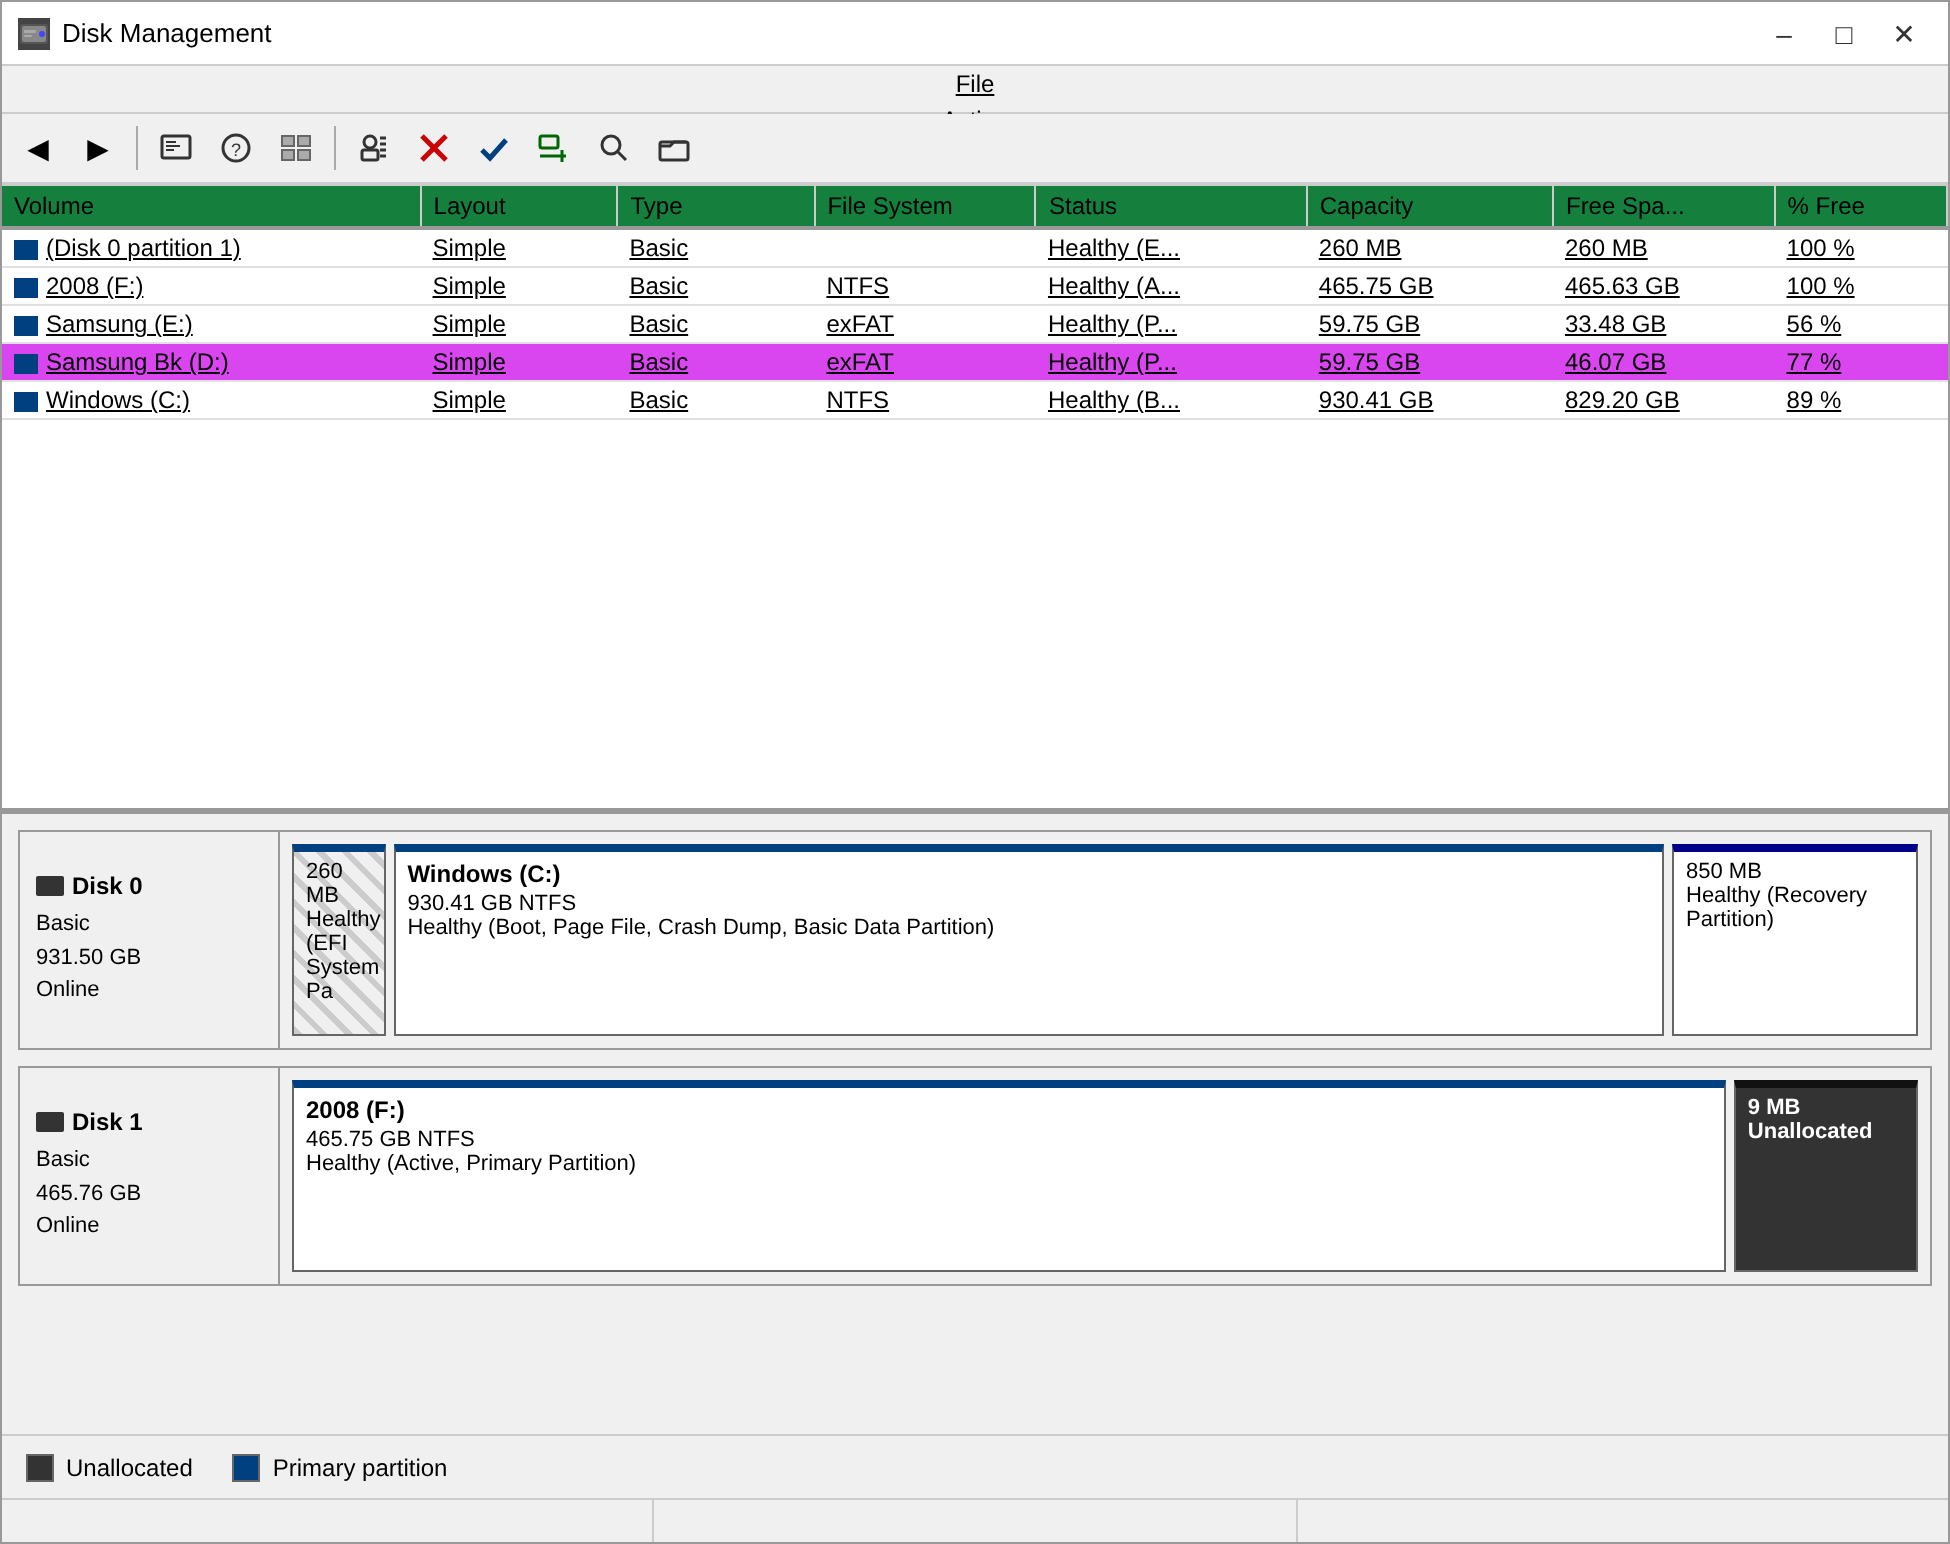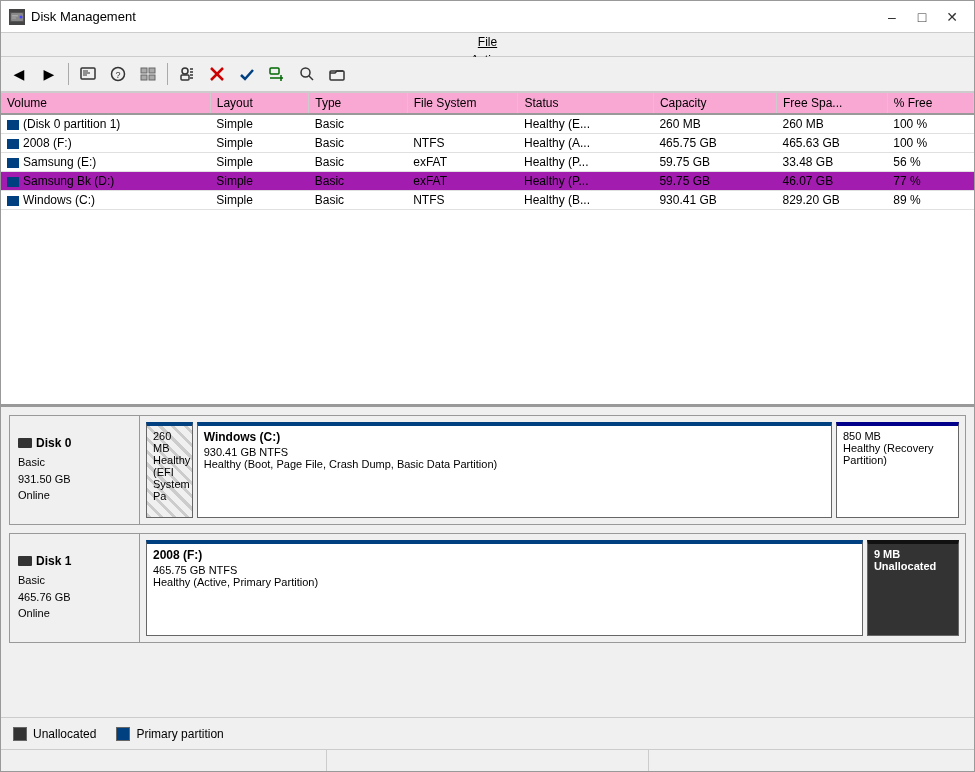--- a/index.html
+++ b/index.html
@@ -114,38 +114,39 @@
       flex: 1;
       overflow: auto;
       background: #fff;
       border-bottom: 3px solid #999;
     }
     table {
       width: 100%;
       border-collapse: collapse;
     }
     thead tr {
-      background: #f9a8d4;
+      background: #15803d;
     }
     th {
       text-align: left;
       padding: 3px 6px;
       border-right: 1px solid #ccc;
       border-bottom: 2px solid #999;
       font-weight: normal;
       font-size: 12px;
       white-space: nowrap;
       cursor: pointer;
       user-select: none;
     }
     td {
       padding: 2px 6px;
       border-bottom: 1px solid #e0e0e0;
       white-space: nowrap;
       font-size: 12px;
+      text-decoration: underline;
     }
     .vol-icon {
       display: inline-block;
       width: 12px;
       height: 10px;
       background: #004080;
       margin-right: 4px;
       vertical-align: middle;
     }
     .disk-section {
@@ -424,21 +425,21 @@
             <tr style="background: rgb(255, 255, 255);">
               <td><span class="vol-icon"></span>Samsung (E:)</td>
               <td>Simple</td>
               <td>Basic</td>
               <td>exFAT</td>
               <td>Healthy (P...</td>
               <td>59.75 GB</td>
               <td>33.48 GB</td>
               <td>56 %</td>
             </tr>
-            <tr style="background: #a21caf;">
+            <tr style="background: #d946ef;">
               <td><span class="vol-icon"></span>Samsung Bk (D:)</td>
               <td>Simple</td>
               <td>Basic</td>
               <td>exFAT</td>
               <td>Healthy (P...</td>
               <td>59.75 GB</td>
               <td>46.07 GB</td>
               <td>77 %</td>
             </tr>
             <tr style="background: rgb(255, 255, 255);">

